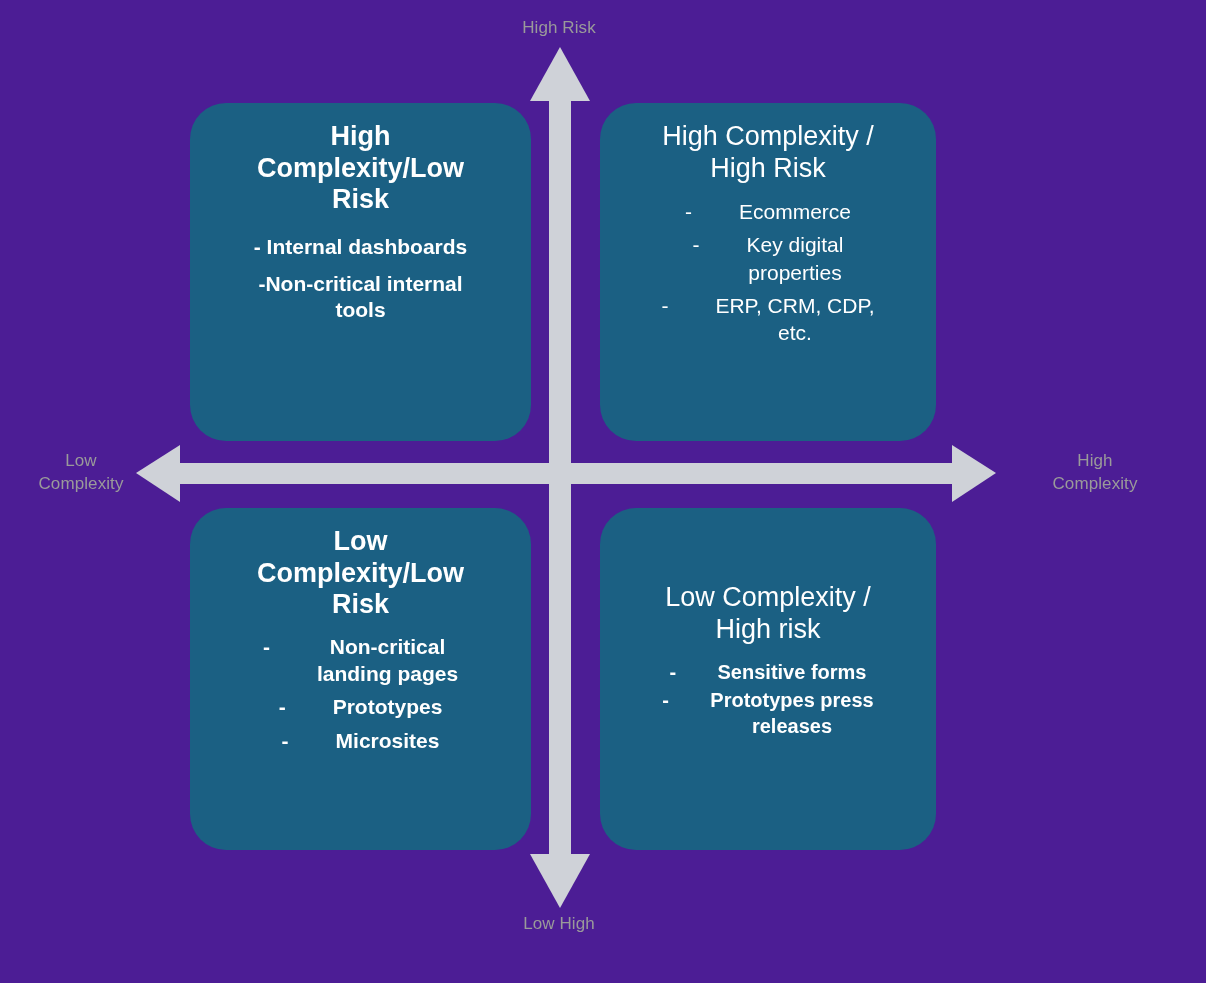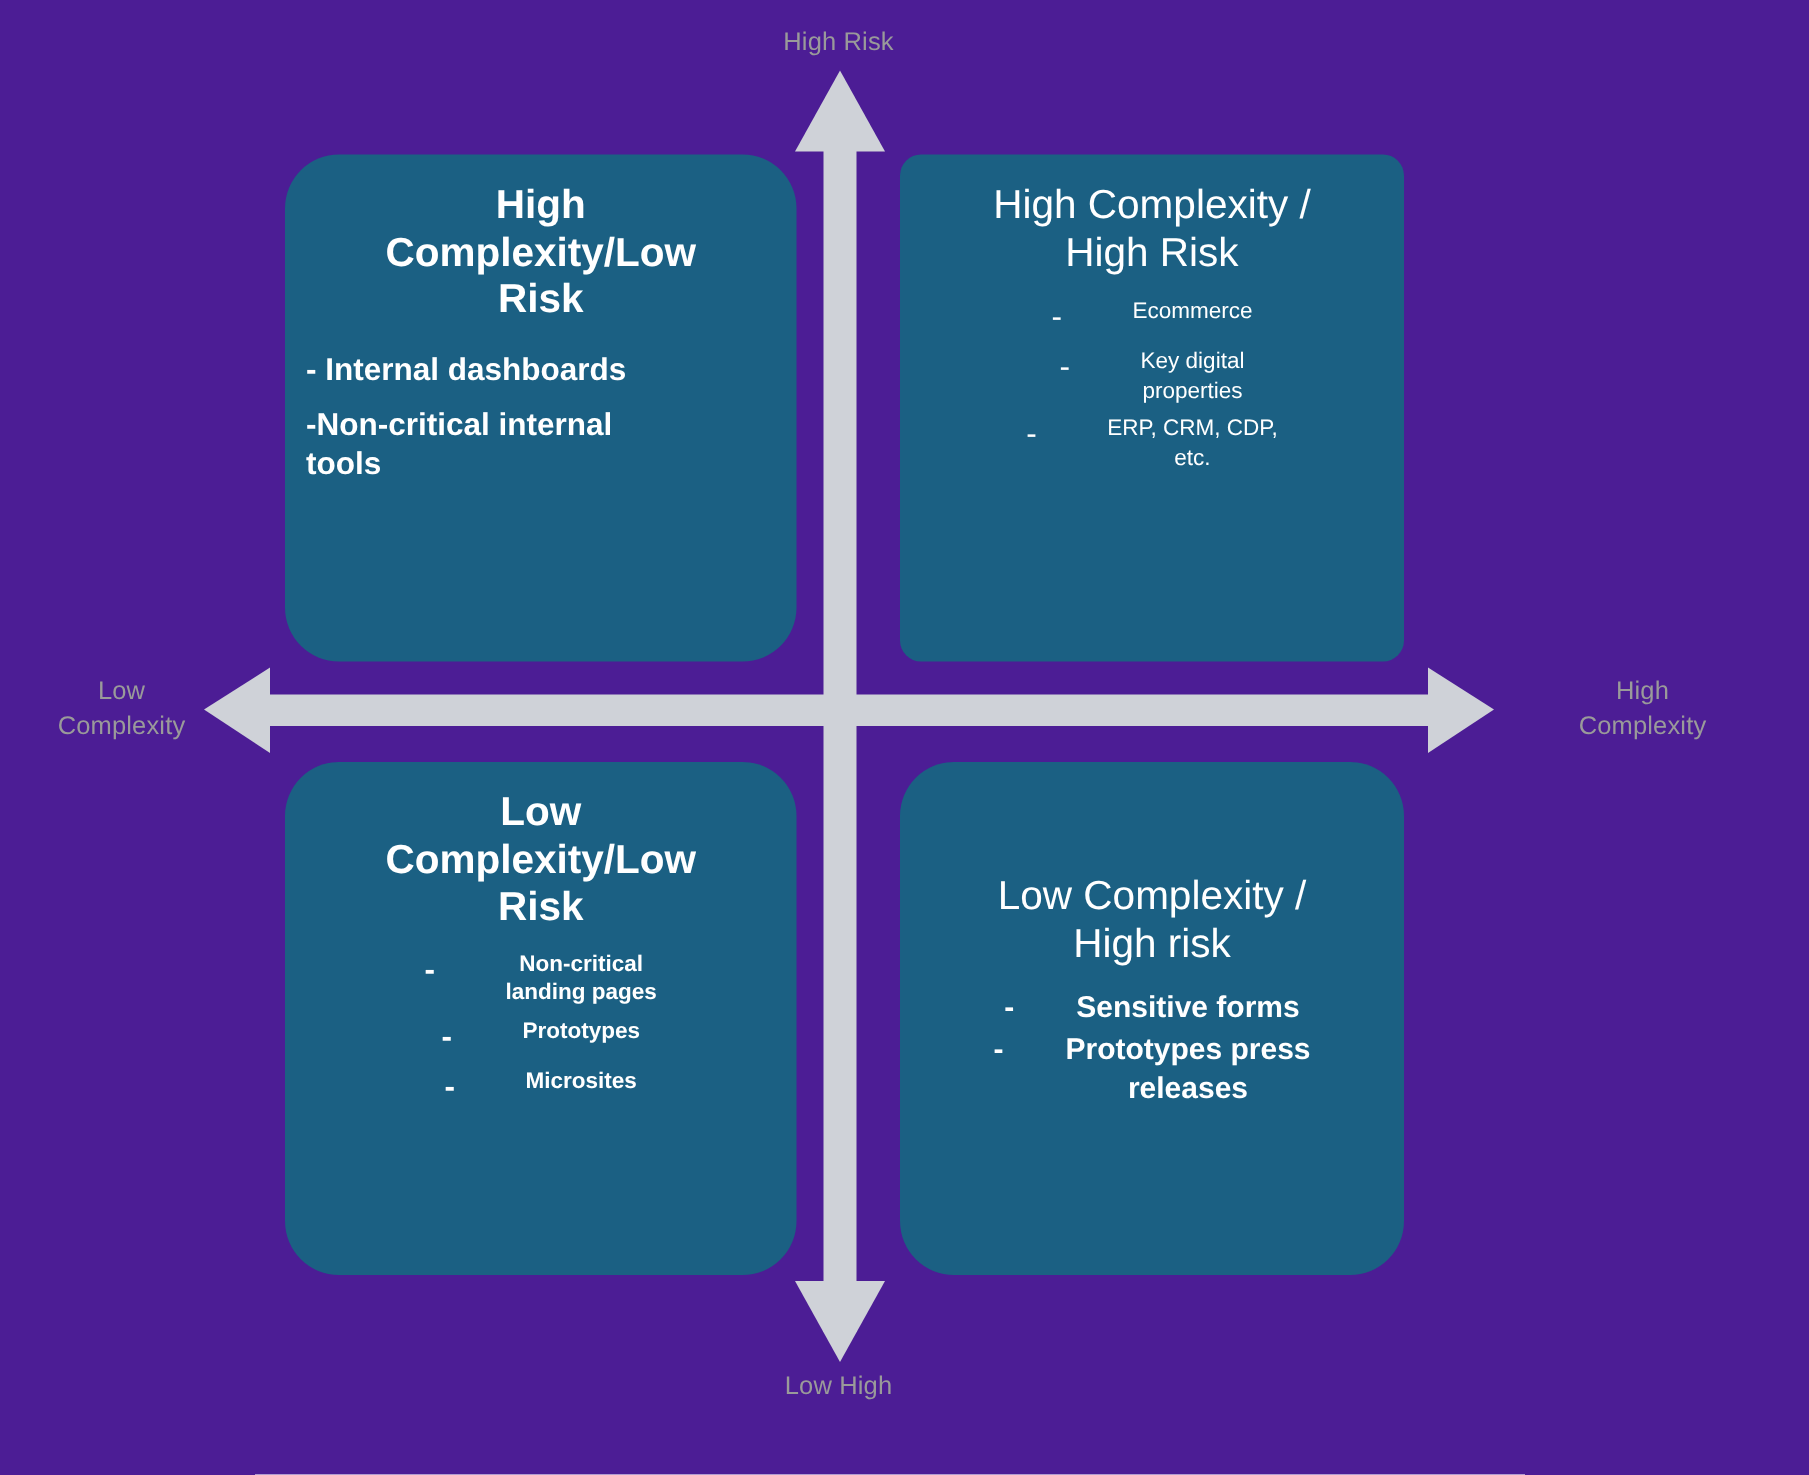--- a/index.html
+++ b/index.html
@@ -68,21 +68,21 @@
     box-sizing: border-box;
     background: #1b6083;
     border-radius: 36px;
     color: #ffffff;
     padding: 18px 14px 14px 14px;
     display: flex;
     flex-direction: column;
     align-items: center;
   }
   #quad-tl { left: 190px; top: 103px;  width: 341px; height: 338px; }
-  #quad-tr { left: 600px; top: 103px;  width: 336px; height: 338px; border-radius: 14px; }
+  #quad-tr { left: 600px; top: 103px;  width: 336px; height: 338px; }
   #quad-bl { left: 190px; top: 508px;  width: 341px; height: 342px; }
   #quad-br { left: 600px; top: 508px;  width: 336px; height: 342px; }
 
   .quad-title {
     font-size: 27px;
     font-weight: 700;
     line-height: 1.17;
     text-align: center;
     white-space: pre-line;
     margin: 0;
@@ -100,21 +100,21 @@
 
   
   .plain-lines {
     margin-top: 18px;
     width: 100%;
   }
   .plain-line {
     font-size: 21px;
     font-weight: 700;
     line-height: 1.28;
-    text-align: left;
+    text-align: center;
     margin-bottom: 10px;
     white-space: pre-line;
   }
 
   
   .bullet-row {
     display: flex;
     align-items: flex-start;
     justify-content: center;
     margin-bottom: 6px;
@@ -123,21 +123,21 @@
     flex: 0 0 auto;
     width: 54px;
     text-align: left;
     font-size: 21px;
     line-height: 1.3;
   }
   .bullet-text {
     flex: 0 0 auto;
     max-width: 210px;
     text-align: center;
-    font-size: 15px;
+    font-size: 21px;
     line-height: 1.3;
     white-space: pre-line;
   }
 
   #quad-tr .bullet-list { margin-top: 14px; }
   #quad-tr .bullet-text { font-weight: 400; }
   #quad-tr .bullet-dash { font-weight: 400; }
 
   #quad-bl .bullet-list { margin-top: 12px; }
   #quad-bl .bullet-text { font-weight: 700; }

